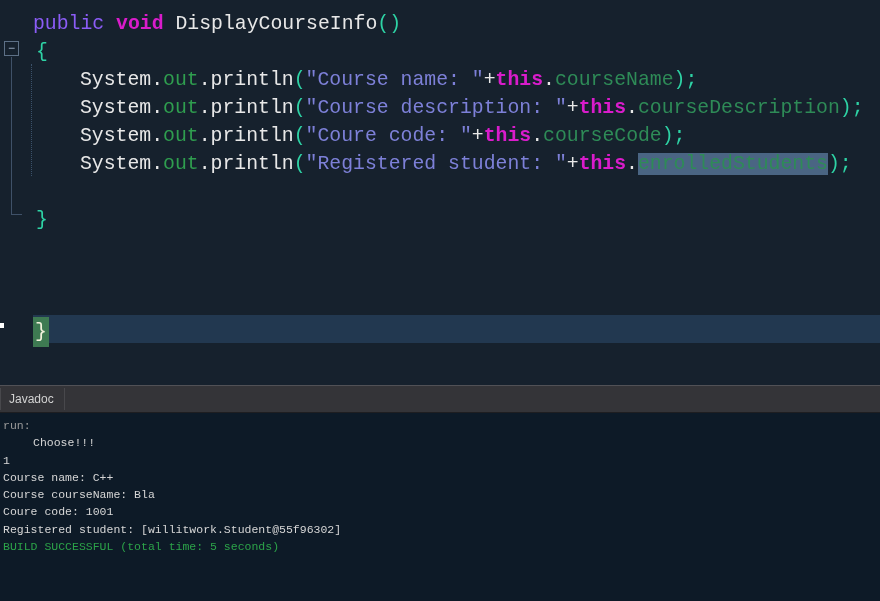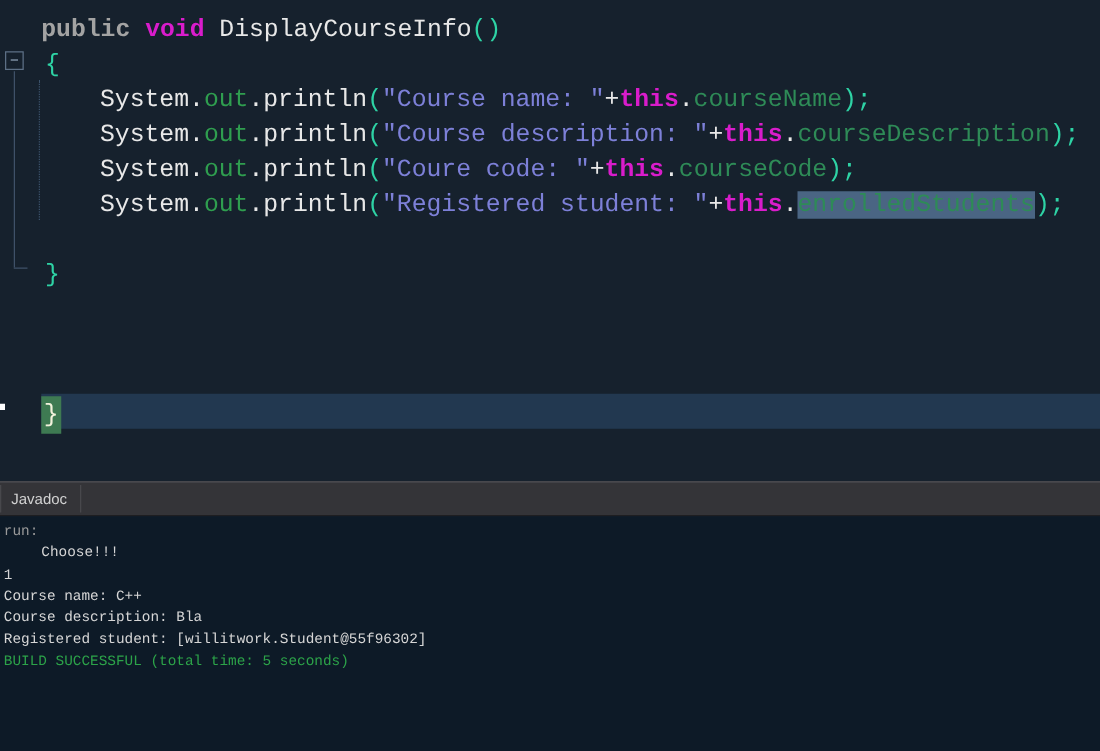--- a/index.html
+++ b/index.html
@@ -39,21 +39,21 @@
 <body>
 
 <div class="editor">
   <div class="fold-box">
     <span>−</span>
   </div>
   <div class="fold-line"></div>
   <div class="fold-foot"></div>
   <div class="indent-guide"></div>
   <div id="code-lines">
-      <div class="code-line" style="top: 10px; left: 33px;"><span style="color: #a3a3a3; font-weight: bold;">public</span><span style="color: rgb(232, 232, 232);"> </span><span style="color: rgb(217, 28, 203); font-weight: bold;">void</span><span style="color: rgb(232, 232, 232);"> DisplayCourseInfo</span><span style="color: rgb(46, 211, 165);">()</span></div>
+      <div class="code-line" style="top: 10px; left: 33px;"><span style="color: #8b5cf6; font-weight: normal;">public</span><span style="color: rgb(232, 232, 232);"> </span><span style="color: rgb(217, 28, 203); font-weight: bold;">void</span><span style="color: rgb(232, 232, 232);"> DisplayCourseInfo</span><span style="color: rgb(46, 211, 165);">()</span></div>
       <div class="code-line" style="top: 38px; left: 36px;"><span style="color: rgb(46, 211, 165);">{</span></div>
       <div class="code-line" style="top: 66px; left: 80px;"><span style="color: rgb(232, 232, 232);">System</span><span style="color: rgb(232, 232, 232);">.</span><span style="color: rgb(47, 158, 79);">out</span><span style="color: rgb(232, 232, 232);">.</span><span style="color: rgb(232, 232, 232);">println</span><span style="color: rgb(46, 211, 165);">(</span><span style="color: rgb(125, 128, 216);">"Course name: "</span><span style="color: rgb(232, 232, 232);">+</span><span style="color: rgb(217, 28, 203); font-weight: bold;">this</span><span style="color: rgb(232, 232, 232);">.</span><span style="color: rgb(46, 139, 87);">courseName</span><span style="color: rgb(46, 211, 165);">);</span></div>
       <div class="code-line" style="top: 94px; left: 80px;"><span style="color: rgb(232, 232, 232);">System</span><span style="color: rgb(232, 232, 232);">.</span><span style="color: rgb(47, 158, 79);">out</span><span style="color: rgb(232, 232, 232);">.</span><span style="color: rgb(232, 232, 232);">println</span><span style="color: rgb(46, 211, 165);">(</span><span style="color: rgb(125, 128, 216);">"Course description: "</span><span style="color: rgb(232, 232, 232);">+</span><span style="color: rgb(217, 28, 203); font-weight: bold;">this</span><span style="color: rgb(232, 232, 232);">.</span><span style="color: rgb(46, 139, 87);">courseDescription</span><span style="color: rgb(46, 211, 165);">);</span></div>
       <div class="code-line" style="top: 122px; left: 80px;"><span style="color: rgb(232, 232, 232);">System</span><span style="color: rgb(232, 232, 232);">.</span><span style="color: rgb(47, 158, 79);">out</span><span style="color: rgb(232, 232, 232);">.</span><span style="color: rgb(232, 232, 232);">println</span><span style="color: rgb(46, 211, 165);">(</span><span style="color: rgb(125, 128, 216);">"Coure code: "</span><span style="color: rgb(232, 232, 232);">+</span><span style="color: rgb(217, 28, 203); font-weight: bold;">this</span><span style="color: rgb(232, 232, 232);">.</span><span style="color: rgb(46, 139, 87);">courseCode</span><span style="color: rgb(46, 211, 165);">);</span></div>
       <div class="code-line" style="top: 150px; left: 80px;"><span style="color: rgb(232, 232, 232);">System</span><span style="color: rgb(232, 232, 232);">.</span><span style="color: rgb(47, 158, 79);">out</span><span style="color: rgb(232, 232, 232);">.</span><span style="color: rgb(232, 232, 232);">println</span><span style="color: rgb(46, 211, 165);">(</span><span style="color: rgb(125, 128, 216);">"Registered student: "</span><span style="color: rgb(232, 232, 232);">+</span><span style="color: rgb(217, 28, 203); font-weight: bold;">this</span><span style="color: rgb(232, 232, 232);">.</span><span style="color: rgb(46, 139, 87); background: rgb(74, 101, 131);">enrolledStudents</span><span style="color: rgb(46, 211, 165);">);</span></div>
       <div class="code-line" style="top: 206px; left: 36px;"><span style="color: rgb(46, 211, 165);">}</span></div>
       <div class="current-line" style="top: 315px; background: rgb(34, 56, 80);"></div>
       <div class="code-line" style="top: 318px; left: 33px;"><span style="background: rgb(62, 122, 82); color: rgb(242, 242, 220); padding: 4px 2px;">}</span></div>
     </div>
   <div class="caret-mark"></div>
@@ -65,16 +65,17 @@
     <span>Javadoc</span>
   </div>
   <div class="tab-sep"></div>
 </div>
 
 <div class="console" id="console" style="background: rgb(13, 26, 39);">
     <div class="console-line" style="color: rgb(154, 154, 154);">run:</div>
     <div class="console-line" style="color: rgb(214, 214, 214); margin-left: 30px;">Choose!!!</div>
     <div class="console-line" style="color: rgb(214, 214, 214);">1</div>
     <div class="console-line" style="color: rgb(214, 214, 214);">Course name: C++</div>
-    <div class="console-line" style="color: rgb(214, 214, 214);">Course description: Bla</div>
+    <div class="console-line" style="color: rgb(214, 214, 214);">Course courseName: Bla</div>
+    <div class="console-line" style="color: rgb(214, 214, 214);">Coure code: 1001</div>
     <div class="console-line" style="color: rgb(214, 214, 214);">Registered student: [willitwork.Student@55f96302]</div>
     <div class="console-line" style="color: rgb(44, 163, 73);">BUILD SUCCESSFUL (total time: 5 seconds)</div>
   </div>
 
 </body></html>

